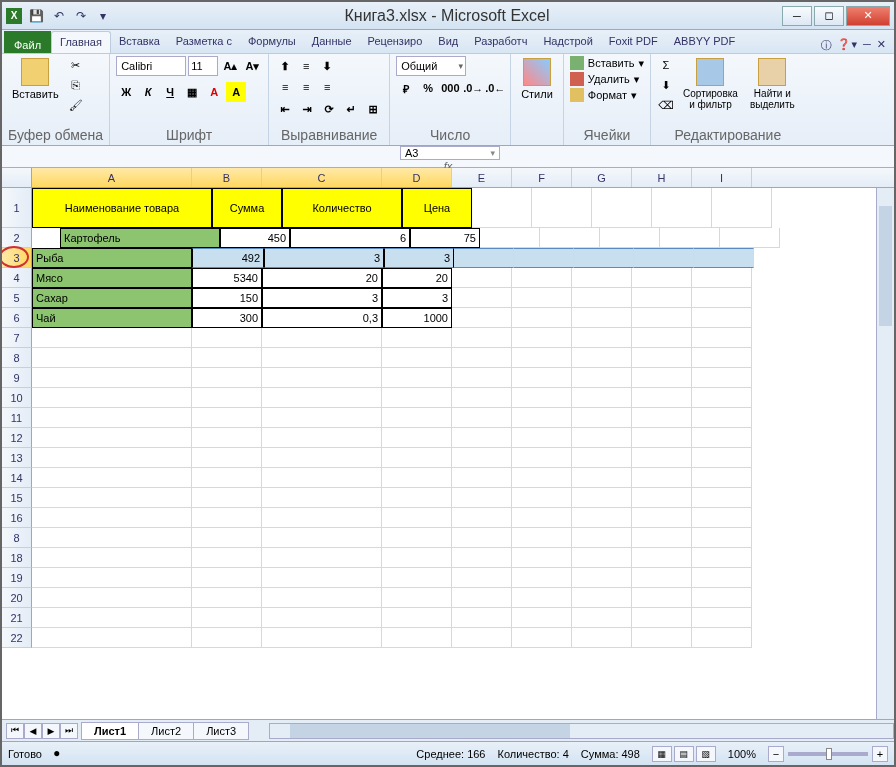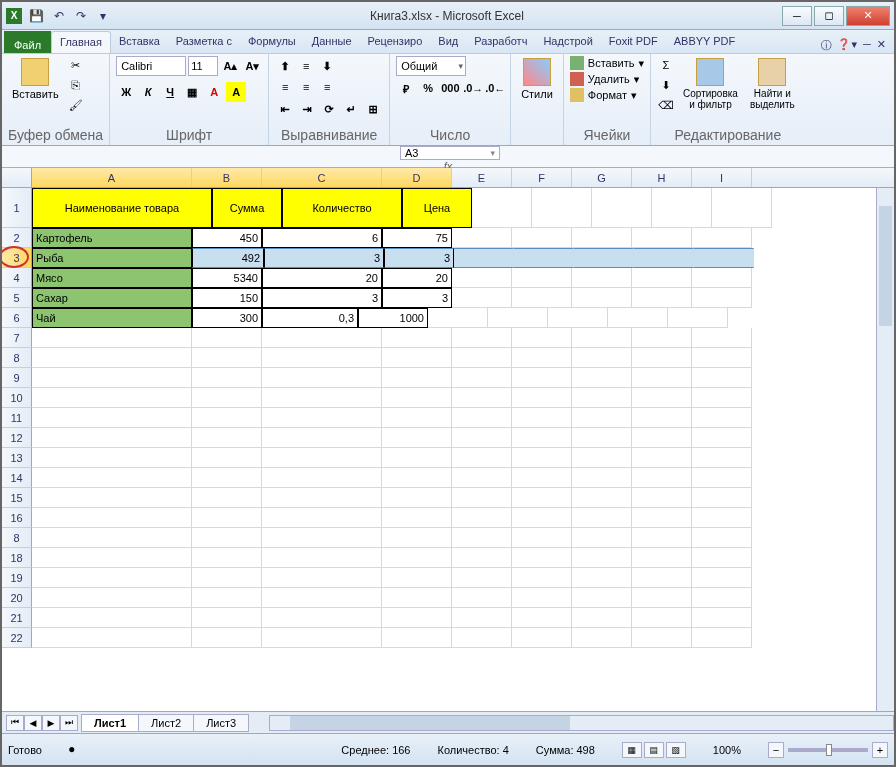--- a/index.html
+++ b/index.html
@@ -4,21 +4,21 @@
 <style>
 * { box-sizing: border-box; margin: 0; padding: 0; font-family: "Segoe UI", Tahoma, sans-serif; }
 body { background: #fff; width: 896px; height: 767px; overflow: hidden; border: 2px solid #666; }
 .window { display: flex; flex-direction: column; height: 100%; }
 
 
 .titlebar { height: 28px; background: linear-gradient(#e8f0f8,#d4e3f2); display: flex; align-items: center; padding: 0 4px; border-bottom: 1px solid #9ab; }
 .titlebar .excel-icon { width: 16px; height: 16px; background: #2a7a2a; color: #fff; font-size: 10px; font-weight: bold; display: flex; align-items: center; justify-content: center; margin-right: 6px; }
 .qat { display: flex; gap: 4px; }
 .qat .qbtn { width: 18px; height: 18px; border: none; background: transparent; font-size: 12px; color: #336; cursor: pointer; }
-.title-text { flex: 1; text-align: center; font-size: 12px; color: #333; }
+.title-text { flex: 1; text-align: center; font-size: 16px; color: #333; }
 .winbtns { display: flex; gap: 2px; }
 .winbtn { width: 30px; height: 20px; border: 1px solid #8aa; background: linear-gradient(#f8fbfe,#dce8f4); font-size: 11px; cursor: pointer; display: flex; align-items: center; justify-content: center; }
 .winbtn.close { background: linear-gradient(#f08070,#d04030); color: #fff; width: 44px; }
 
 
 .ribbon-tabs { height: 24px; background: linear-gradient(#e8f0f8,#d8e6f4); display: flex; align-items: flex-end; padding-left: 2px; border-bottom: 1px solid #bcd; font-size: 11px; }
 .file-tab { background: #2a7a2a; color: #fff; padding: 8px 10px; height: 22px; cursor: pointer; }
 .rtab { padding: 4px 8px; height: 22px; cursor: pointer; color: #336; }
 .rtab.active { background: #f4f8fc; border: 1px solid #bcd; border-bottom: none; border-radius: 3px 3px 0 0; }
 .ribbon-tabs .spacer { flex: 1; }
@@ -75,21 +75,21 @@
 
 .sheet-bar { height: 22px; background: #e4ecf6; border-top: 1px solid #9ab; display: flex; align-items: center; font-size: 11px; }
 .sheet-nav { display: flex; gap: 0; padding: 0 4px; }
 .sheet-nav button { width: 18px; height: 16px; font-size: 9px; border: 1px solid #aac; background: #f4f8fc; cursor: pointer; }
 .sheet-tab { padding: 2px 12px; background: #f4f8fc; border: 1px solid #aac; cursor: pointer; margin-left: -1px; }
 .sheet-tab.active { background: #fff; font-weight: bold; }
 .hscroll { flex: 1; margin-left: 20px; height: 16px; background: #e4ecf6; border: 1px solid #aac; position: relative; }
 .hscroll .thumb { position: absolute; left: 20px; width: 280px; height: 100%; background: #c4d4e4; }
 
 
-.status-bar { height: 32px; background: linear-gradient(#e8f0f8,#d4e3f2); border-top: 1px solid #9ab; display: flex; align-items: center; font-size: 11px; padding: 0 6px; gap: 27px; }
+.status-bar { height: 24px; background: linear-gradient(#e8f0f8,#d4e3f2); border-top: 1px solid #9ab; display: flex; align-items: center; font-size: 11px; padding: 0 6px; gap: 12px; }
 .status-bar .fill { flex: 1; }
 .zoom { display: flex; align-items: center; gap: 4px; }
 .zoom button { width: 16px; height: 16px; font-size: 11px; border: 1px solid #aac; background: #f4f8fc; cursor: pointer; }
 .zoom .slider { width: 80px; height: 4px; background: #aac; position: relative; }
 .zoom .slider .th { position: absolute; left: 38px; top: -4px; width: 6px; height: 12px; background: #fff; border: 1px solid #888; }
 .viewbtns { display: flex; gap: 2px; }
 .viewbtns button { width: 20px; height: 16px; border: 1px solid #aac; background: #f4f8fc; cursor: pointer; font-size: 9px; }
 
 .vscroll { position: absolute; right: 0; top: 20px; bottom: 0; width: 18px; background: #e4ecf6; border-left: 1px solid #aac; }
 .vscroll .thumb { position: absolute; top: 18px; height: 120px; left: 2px; right: 2px; background: #c4d4e4; }
@@ -284,21 +284,21 @@
           <div class="cell hdr" style="width: 120px;">Количество</div>
           <div class="cell hdr" style="width: 70px;">Цена</div>
           <div class="cell " style="width: 60px;"></div>
           <div class="cell " style="width: 60px;"></div>
           <div class="cell " style="width: 60px;"></div>
           <div class="cell " style="width: 60px;"></div>
           <div class="cell " style="width: 60px;"></div>
         </div>
         <div class="row">
           <div class="rowh">2</div>
-          <div class="cell green" style="width: 160px;">Картофель</div>
+          <div class="cell green" style="width: 160px; margin-left: 28px;">Картофель</div>
           <div class="cell num bordered" style="width: 70px;">450</div>
           <div class="cell num bordered" style="width: 120px;">6</div>
           <div class="cell num bordered" style="width: 70px;">75</div>
           <div class="cell " style="width: 60px;"></div>
           <div class="cell " style="width: 60px;"></div>
           <div class="cell " style="width: 60px;"></div>
           <div class="cell " style="width: 60px;"></div>
           <div class="cell " style="width: 60px;"></div>
         </div>
         <div class="row selected">
@@ -334,21 +334,21 @@
           <div class="cell " style="width: 60px;"></div>
           <div class="cell " style="width: 60px;"></div>
           <div class="cell " style="width: 60px;"></div>
           <div class="cell " style="width: 60px;"></div>
           <div class="cell " style="width: 60px;"></div>
         </div>
         <div class="row">
           <div class="rowh">6</div>
           <div class="cell green" style="width: 160px;">Чай</div>
           <div class="cell num bordered" style="width: 70px;">300</div>
-          <div class="cell num bordered" style="width: 96px; text-align: center;">0,3</div>
+          <div class="cell num bordered" style="width: 120px; text-align: center;">0,3</div>
           <div class="cell num bordered" style="width: 70px;">1000</div>
           <div class="cell " style="width: 60px;"></div>
           <div class="cell " style="width: 60px;"></div>
           <div class="cell " style="width: 60px;"></div>
           <div class="cell " style="width: 60px;"></div>
           <div class="cell " style="width: 60px;"></div>
         </div>
         <div class="row">
           <div class="rowh">7</div>
           <div class="cell " style="width: 160px;"></div>

